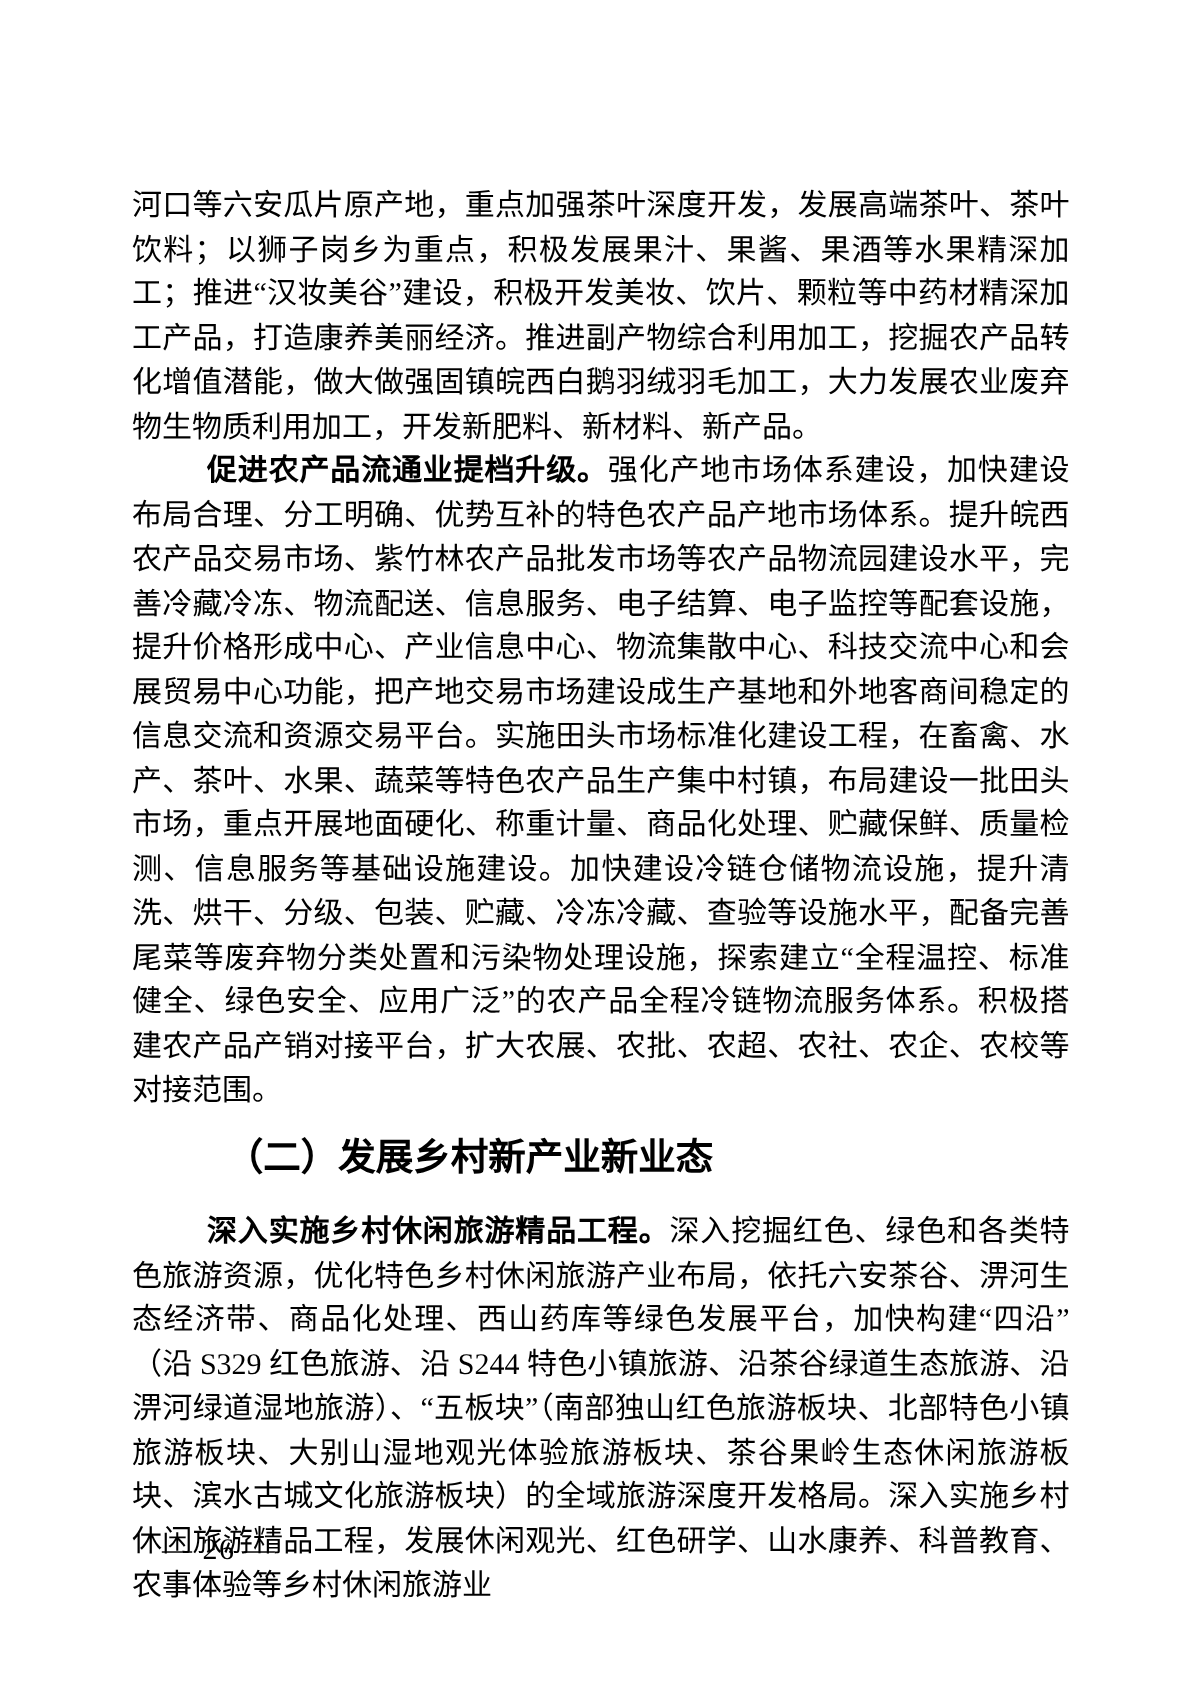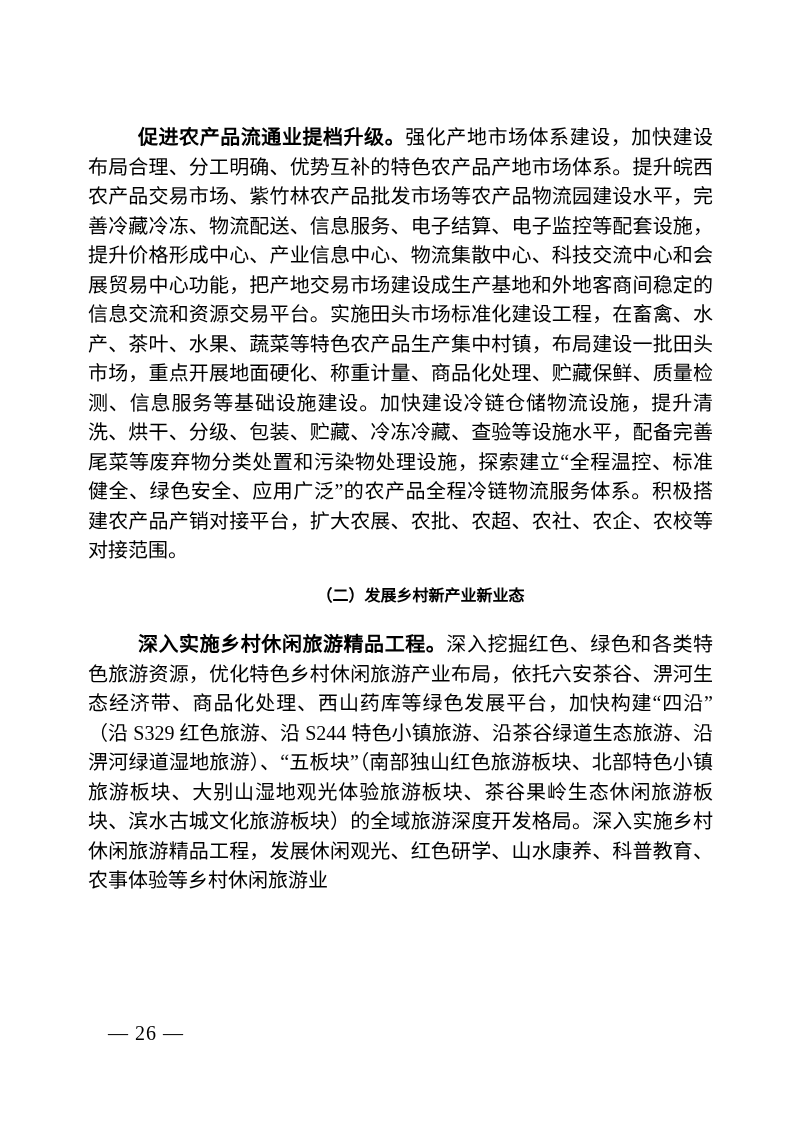--- a/index.html
+++ b/index.html
@@ -35,40 +35,41 @@
     text-indent: 0;
   }
   .lead {
     font-weight: bold;
   }
   h3.heading {
     margin: 15px 0 20px 0;
     padding: 0;
     font-family: "Liberation Sans", "DejaVu Sans", sans-serif;
     font-weight: bold;
-    font-size: 16px;
+    font-size: 25px;
     line-height: 29.5px;
     text-indent: 2.5em;
-    text-align: center;
+    text-align: left;
   }
   .footer {
     position: absolute;
     left: 108px;
     top: 1018px;
     font-size: 20px;
     line-height: 30px;
     letter-spacing: 1px;
   }
 </style>
 </head>
 <body>
 
 <div class="page">
   <div class="text-block">
 
+    <p class="para no-indent">河口等六安瓜片原产地，重点加强茶叶深度开发，发展高端茶叶、茶叶饮料；以狮子岗乡为重点，积极发展果汁、果酱、果酒等水果精深加工；推进“汉妆美谷”建设，积极开发美妆、饮片、颗粒等中药材精深加工产品，打造康养美丽经济。推进副产物综合利用加工，挖掘农产品转化增值潜能，做大做强固镇皖西白鹅羽绒羽毛加工，大力发展农业废弃物生物质利用加工，开发新肥料、新材料、新产品。</p>
 
     <p class="para"><span class="lead">促进农产品流通业提档升级。</span><span>强化产地市场体系建设，加快建设布局合理、分工明确、优势互补的特色农产品产地市场体系。提升皖西农产品交易市场、紫竹林农产品批发市场等农产品物流园建设水平，完善冷藏冷冻、物流配送、信息服务、电子结算、电子监控等配套设施，提升价格形成中心、产业信息中心、物流集散中心、科技交流中心和会展贸易中心功能，把产地交易市场建设成生产基地和外地客商间稳定的信息交流和资源交易平台。实施田头市场标准化建设工程，在畜禽、水产、茶叶、水果、蔬菜等特色农产品生产集中村镇，布局建设一批田头市场，重点开展地面硬化、称重计量、商品化处理、贮藏保鲜、质量检测、信息服务等基础设施建设。加快建设冷链仓储物流设施，提升清洗、烘干、分级、包装、贮藏、冷冻冷藏、查验等设施水平，配备完善尾菜等废弃物分类处置和污染物处理设施，探索建立“全程温控、标准健全、绿色安全、应用广泛”的农产品全程冷链物流服务体系。积极搭建农产品产销对接平台，扩大农展、农批、农超、农社、农企、农校等对接范围。</span></p>
 
     <h3 class="heading">（二）发展乡村新产业新业态</h3>
 
     <p class="para"><span class="lead">深入实施乡村休闲旅游精品工程。</span><span>深入挖掘红色、绿色和各类特色旅游资源，优化特色乡村休闲旅游产业布局，依托六安茶谷、淠河生态经济带、商品化处理、西山药库等绿色发展平台，加快构建“四沿”（沿 S329 红色旅游、沿 S244 特色小镇旅游、沿茶谷绿道生态旅游、沿淠河绿道湿地旅游）、“五板块”（南部独山红色旅游板块、北部特色小镇旅游板块、大别山湿地观光体验旅游板块、茶谷果岭生态休闲旅游板块、滨水古城文化旅游板块）的全域旅游深度开发格局。深入实施乡村休闲旅游精品工程，发展休闲观光、红色研学、山水康养、科普教育、农事体验等乡村休闲旅游业</span></p>
 
   </div>
 
   <div class="footer">— 26 —</div>

